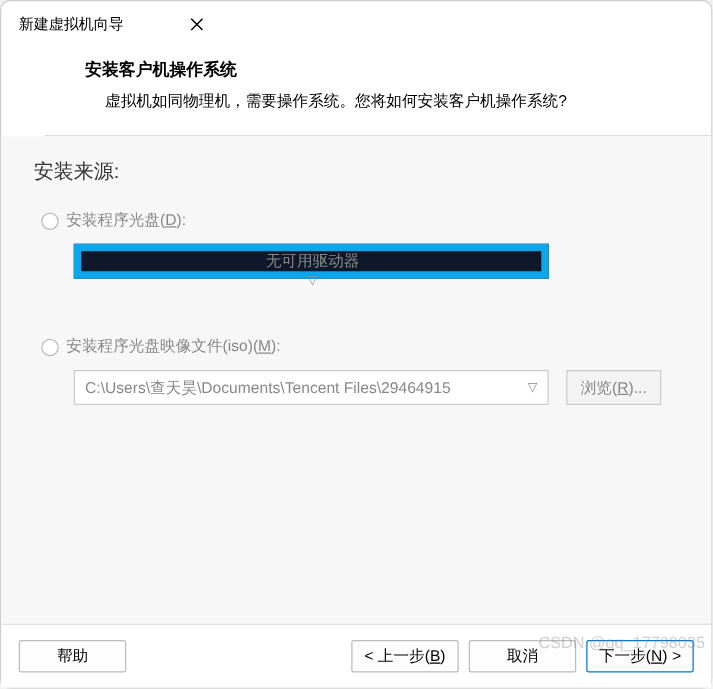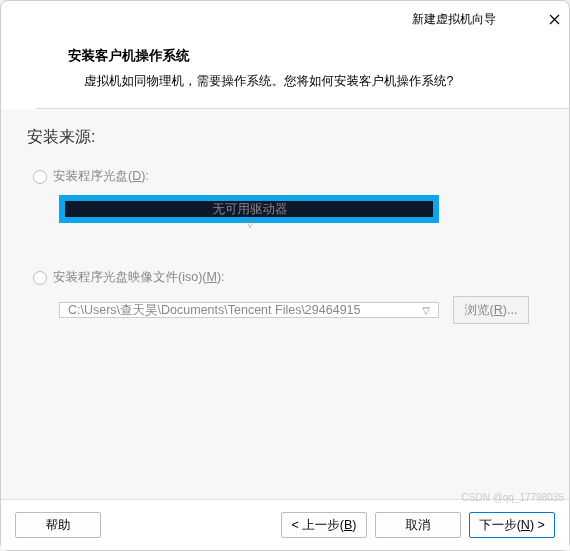--- a/index.html
+++ b/index.html
@@ -16,21 +16,21 @@
     height: 551px;
     background: #fff;
     border: 1px solid #ccc;
     border-radius: 8px;
     display: flex;
     flex-direction: column;
   }
   .titlebar {
     display: flex;
     align-items: center;
-    justify-content: flex-end;
+    justify-content: flex-start;
     padding: 6px 1px 2px 14px;
     height: 32px;
     gap: 44px;
   }
   .titlebar-title { font-size: 12px; color: #000; }
   .close-icon {
     width: 28px;
     height: 24px;
     display: flex;
     align-items: center;
@@ -102,21 +102,21 @@
   }
   .dropdown .chev { color: #888; font-size: 10px; }
   .file-row {
     margin-left: 32px;
     display: flex;
     align-items: center;
     gap: 14px;
   }
   .file-input {
     width: 380px;
-    height: 16px;
+    height: 28px;
     border: 1px solid #ccc;
     background: #fff;
     display: flex;
     align-items: center;
     justify-content: space-between;
     padding: 0 8px 0 8px;
     color: #888;
     font-size: 12.5px;
     overflow: hidden;
     white-space: nowrap;
@@ -159,22 +159,22 @@
     display: flex;
     align-items: center;
     justify-content: center;
     border-radius: 2px;
   }
   .btn.primary { border-color: #0078d4; }
   .spacer { flex: 1; }
   .watermark {
     position: absolute;
     right: 6px;
-    bottom: 48px;
-    font-size: 10px;
+    bottom: 30px;
+    font-size: 13px;
     color: rgba(120,120,120,0.35);
     pointer-events: none;
   }
   .opt-later { margin-top: 70px; margin-bottom: 6px; }
 </style>
 </head>
 <body>
 
 <div class="window">
 

